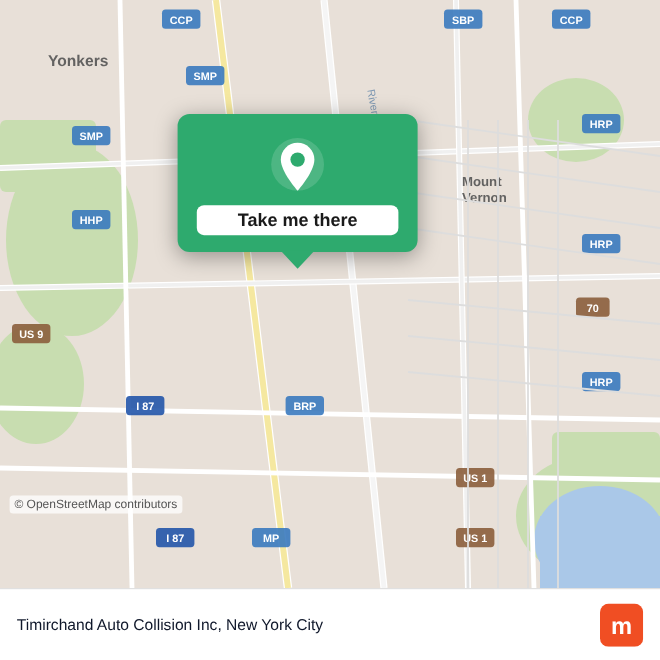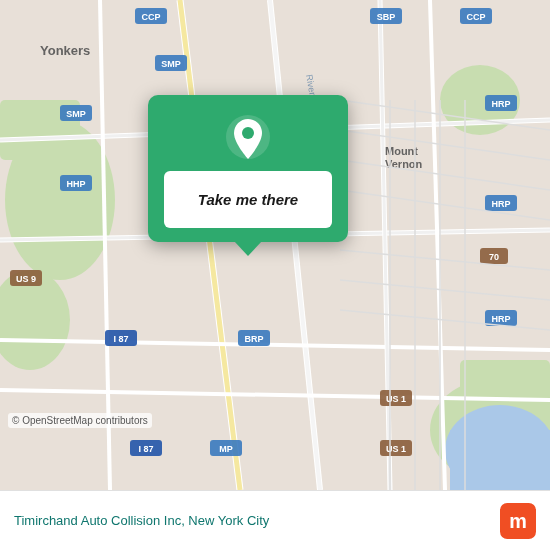--- a/index.html
+++ b/index.html
@@ -58,44 +58,43 @@
       width: 48px;
       height: 48px;
       margin-bottom: 10px;
     }
 
     #take-me-there-btn {
       background: white;
       color: #1a1a1a;
       border: none;
       border-radius: 6px;
-      padding: 20px 20px;
+      padding: 4px 20px;
       font-size: 15px;
       font-weight: 600;
       cursor: pointer;
       width: 100%;
       text-align: center;
-      font-style: italic;
     }
 
     
     #bottom-bar {
       width: 550px;
       height: 60px;
       background: white;
       display: flex;
       align-items: center;
       justify-content: space-between;
       padding: 0 14px;
       border-top: 1px solid #e0e0e0;
     }
 
     #bottom-text {
       font-size: 13px;
-      color: #0f766e;
+      color: #0f172a;
       flex: 1;
     }
 
     #moovit-logo {
       display: flex;
       align-items: center;
       gap: 4px;
     }
 
     .moovit-icon {

